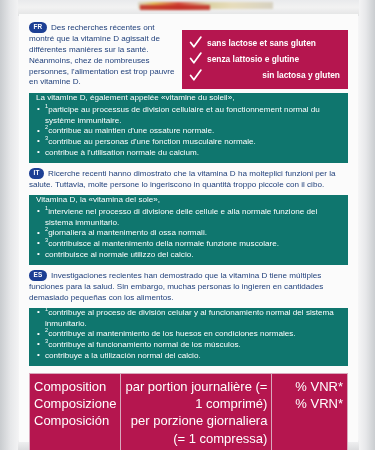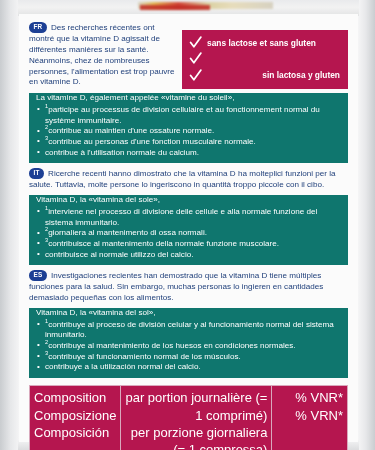--- a/index.html
+++ b/index.html
@@ -174,20 +174,21 @@
       <div class="claim-row">
         <svg class="check" viewBox="0 0 24 24">
           <path d="M3 12 L9 20 L22 2" fill="none" stroke="#ffffff" stroke-width="3.2" stroke-linecap="round" stroke-linejoin="round"></path>
         </svg>
         <span>sans lactose et sans gluten</span>
       </div>
       <div class="claim-row">
         <svg class="check" viewBox="0 0 24 24">
           <path d="M3 12 L9 20 L22 2" fill="none" stroke="#ffffff" stroke-width="3.2" stroke-linecap="round" stroke-linejoin="round"></path>
         </svg>
+        <span>senza lattosio e glutine</span>
       </div>
       <div class="claim-row">
         <svg class="check" viewBox="0 0 24 24">
           <path d="M3 12 L9 20 L22 2" fill="none" stroke="#ffffff" stroke-width="3.2" stroke-linecap="round" stroke-linejoin="round"></path>
         </svg>
         <span>sin lactosa y gluten</span>
       </div>
     </div>
 
     <div class="intro intro-fr">
@@ -220,21 +221,20 @@
       </ul>
     </div>
 
     <div class="gap-sm"></div>
 
     <div class="intro">
       <span class="badge">ES</span><span>Investigaciones recientes han demostrado que la vitamina D tiene múltiples funciones para la salud. Sin embargo, muchas personas lo ingieren en cantidades demasiado pequeñas con los alimentos.</span>
     </div>
     <div class="gap-xs"></div>
     <div class="orange">
-      <div class="lead">Vitamina D, la «vitamina del sol»,</div>
       <ul>
         <li><sup>1</sup><span>contribuye al proceso de división celular y al funcionamiento normal del sistema inmunitario.</span></li>
         <li><sup>2</sup><span>contribuye al mantenimiento de los huesos en condiciones normales.</span></li>
         <li><sup>3</sup><span>contribuye al funcionamiento normal de los músculos.</span></li>
         <li><sup></sup><span>contribuye a la utilización normal del calcio.</span></li>
       </ul>
     </div>
 
     <table class="nutri">
       <thead>

